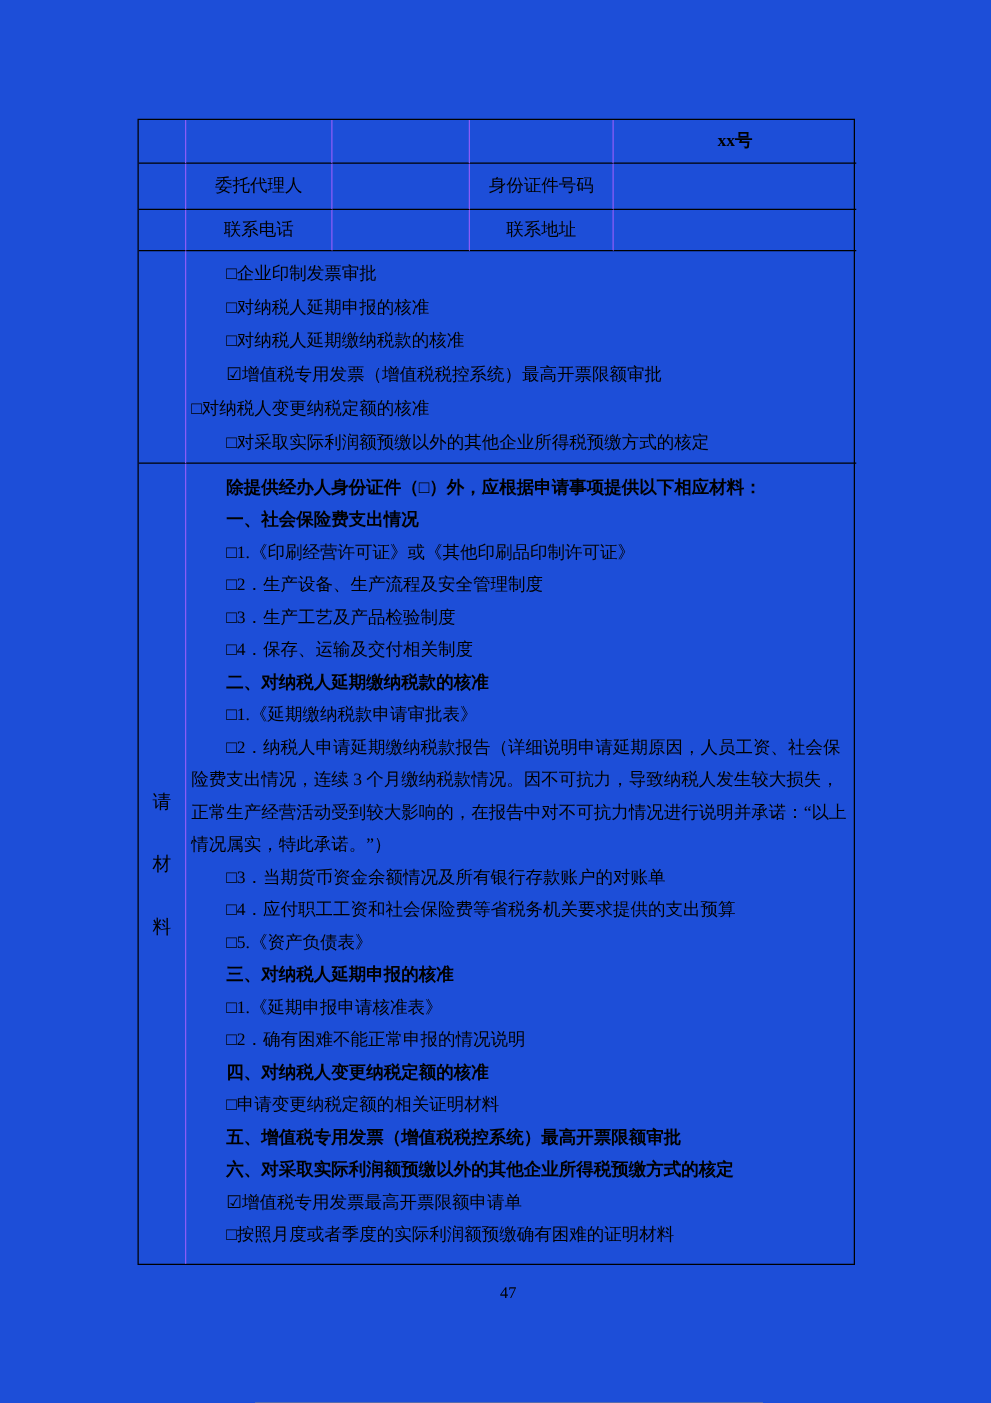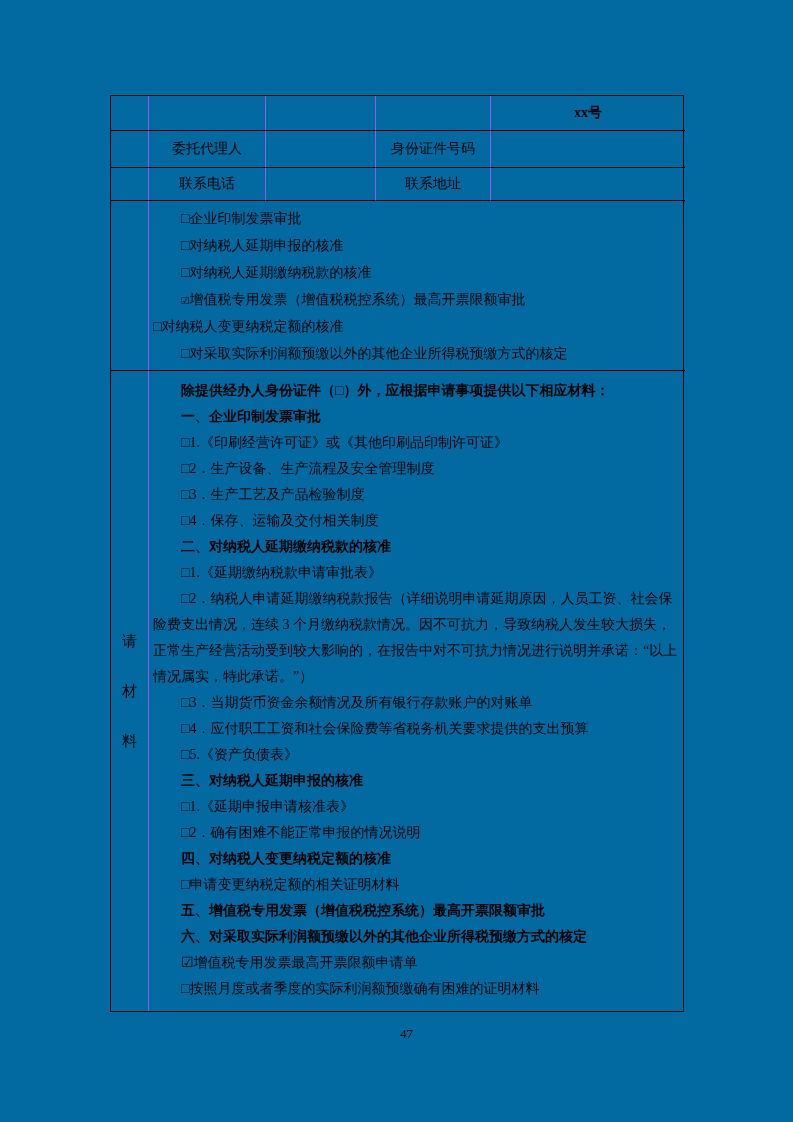--- a/index.html
+++ b/index.html
@@ -2,21 +2,21 @@
 <html><head>
 <meta charset="utf-8">
 <style>
   * { margin: 0; padding: 0; box-sizing: border-box; }
   html, body { background: #888; }
   .page {
     position: relative;
     width: 793px;
     height: 1122px;
     margin: 0 auto;
-    background: #0369a1;
+    background: #1d4ed8;
     font-family: "Liberation Serif", "DejaVu Serif", serif;
     color: #000;
   }
   .doc-table {
     position: absolute;
     left: 110px;
     top: 95px;
     width: 574px;
     border: 1px solid #000;
   }
@@ -37,21 +37,21 @@
     overflow: hidden;
   }
   .row .cell:last-child { border-right: none; }
   .band-e .cell { border-bottom: none; }
   .cell.content {
     display: block;
     text-align: left;
   }
   .bold { font-weight: bold; }
   
-  .approval-list { padding: 5px 4px 4px 4px; font-family: Liberation Mono, monospace; }
+  .approval-list { padding: 5px 4px 4px 4px; }
   .c-line {
     line-height: 27px;
     font-size: 14px;
     text-indent: 2em;
     white-space: nowrap;
   }
   .c-line.no-indent { text-indent: 0; }
   .box { display: inline; }
   
   .side-label {
@@ -120,21 +120,21 @@
     </div>
 
     <div class="row band band-e">
       <div class="cell side-label">
         <span>请</span>
         <span>材</span>
         <span>料</span>
       </div>
       <div class="cell content materials-content">
         <p class="m-line heading">除提供经办人身份证件（□）外，应根据申请事项提供以下相应材料：</p>
-        <p class="m-line heading">一、企业印制发票审批</p>
+        <p class="m-line heading">一、社会保险费支出情况</p>
         <p class="m-line"><span class="box">□</span><span>1.《印刷经营许可证》或《其他印刷品印制许可证》</span></p>
         <p class="m-line"><span class="box">□</span><span>2．生产设备、生产流程及安全管理制度</span></p>
         <p class="m-line"><span class="box">□</span><span>3．生产工艺及产品检验制度</span></p>
         <p class="m-line"><span class="box">□</span><span>4．保存、运输及交付相关制度</span></p>
         <p class="m-line heading">二、对纳税人延期缴纳税款的核准</p>
         <p class="m-line"><span class="box">□</span><span>1.《延期缴纳税款申请审批表》</span></p>
         <p class="m-line"><span class="box">□</span><span>2．纳税人申请延期缴纳税款报告（详细说明申请延期原因，人员工资、社会保险费支出情况，连续 3 个月缴纳税款情况。因不可抗力，导致纳税人发生较大损失，正常生产经营活动受到较大影响的，在报告中对不可抗力情况进行说明并承诺：“以上情况属实，特此承诺。”）</span></p>
         <p class="m-line"><span class="box">□</span><span>3．当期货币资金余额情况及所有银行存款账户的对账单</span></p>
         <p class="m-line"><span class="box">□</span><span>4．应付职工工资和社会保险费等省税务机关要求提供的支出预算</span></p>
         <p class="m-line"><span class="box">□</span><span>5.《资产负债表》</span></p>

